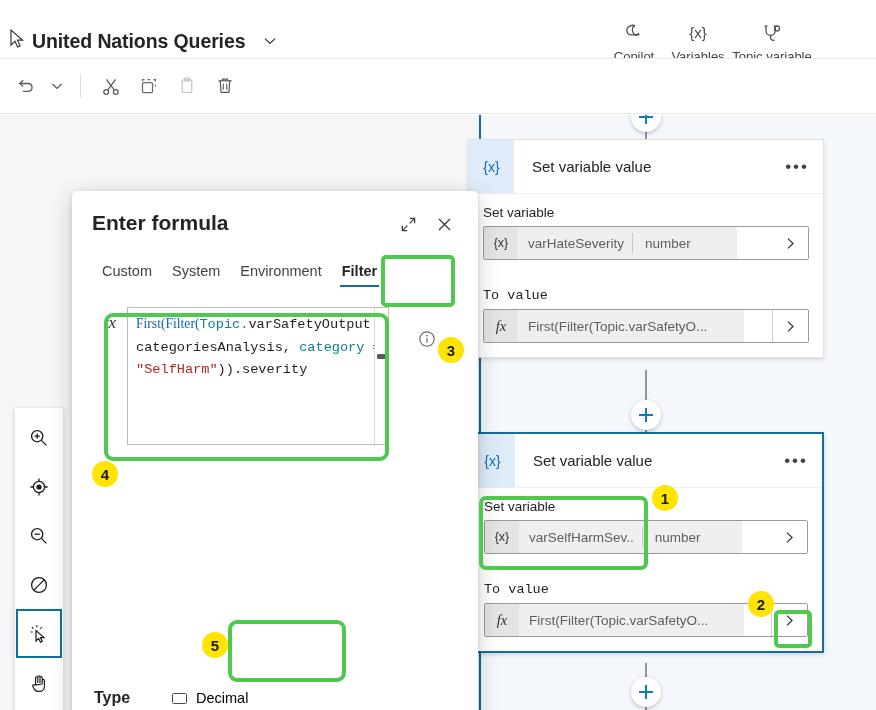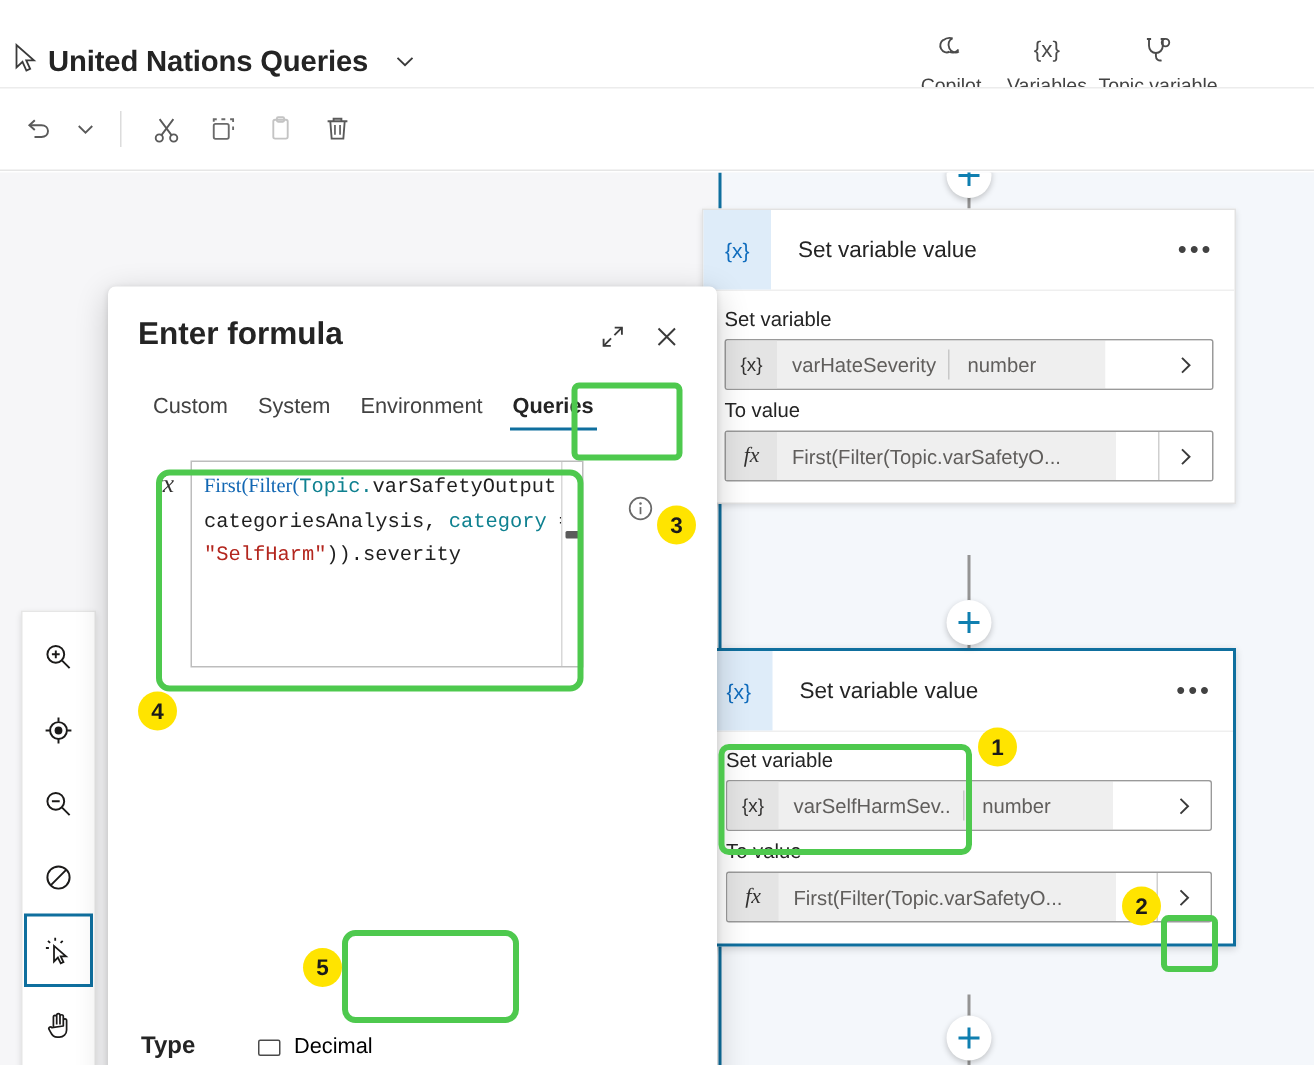--- a/index.html
+++ b/index.html
@@ -111,21 +111,21 @@
   }
   .node.selected .node-icon-bar { background: #deecf9; }
   .node-title { font-size: 15px; color: #242424; margin-left: 18px; }
   .node-more {
     position: absolute; right: 14px; top: 50%; transform: translateY(-50%);
     font-size: 17px; letter-spacing: 2px; color: #424242; cursor: pointer;
     line-height: 10px;
   }
   .node-body { padding: 11px 14px 14px; }
   .field-label { font-size: 13.5px; color: #242424; margin-bottom: 6px; }
-  .field-label.second { margin-top: 6px; }
+  .field-label.second { margin-top: 28px; font-family: Liberation Mono, monospace; }
   .field-box {
     height: 34px; border: 1px solid #9a9a9a; background: #ffffff;
     display: flex; align-items: center; border-radius: 2px;
     cursor: pointer; overflow: hidden;
   }
   .field-pill {
     height: 100%; display: flex; align-items: center; background: #efefef;
     flex: 1 1 auto; min-width: 0;
   }
   .field-pill .pill-ico {
@@ -517,21 +517,21 @@
     <div class="dlg-close">
       <svg width="17" height="17" viewBox="0 0 17 17">
         <path d="M3 3 L14 14 M14 3 L3 14" fill="none" stroke="#3a3a3a" stroke-width="1.3"></path>
       </svg>
     </div>
 
     <div class="tabs">
       <div class="tab">Custom</div>
       <div class="tab">System</div>
       <div class="tab">Environment</div>
-      <div class="tab active">Queries</div>
+      <div class="tab active">Filter</div>
     </div>
 
     <div class="formula-wrap">
       <div class="fx-gutter">fx</div>
       <div class="formula-box">
         <div class="formula-text" id="formula-text"><span class="tk-fn">First(</span><span class="tk-fn">Filter(</span><span class="tk-obj">Topic.</span><span class="tk-plain">varSafetyOutput.categoriesAnalysis, </span><span class="tk-obj">category</span><span class="tk-plain"> = </span><span class="tk-str">"SelfHarm"</span><span class="tk-plain">)).severity</span></div>
         <div class="formula-scroll">
           <div class="formula-thumb"></div>
         </div>
       </div>

